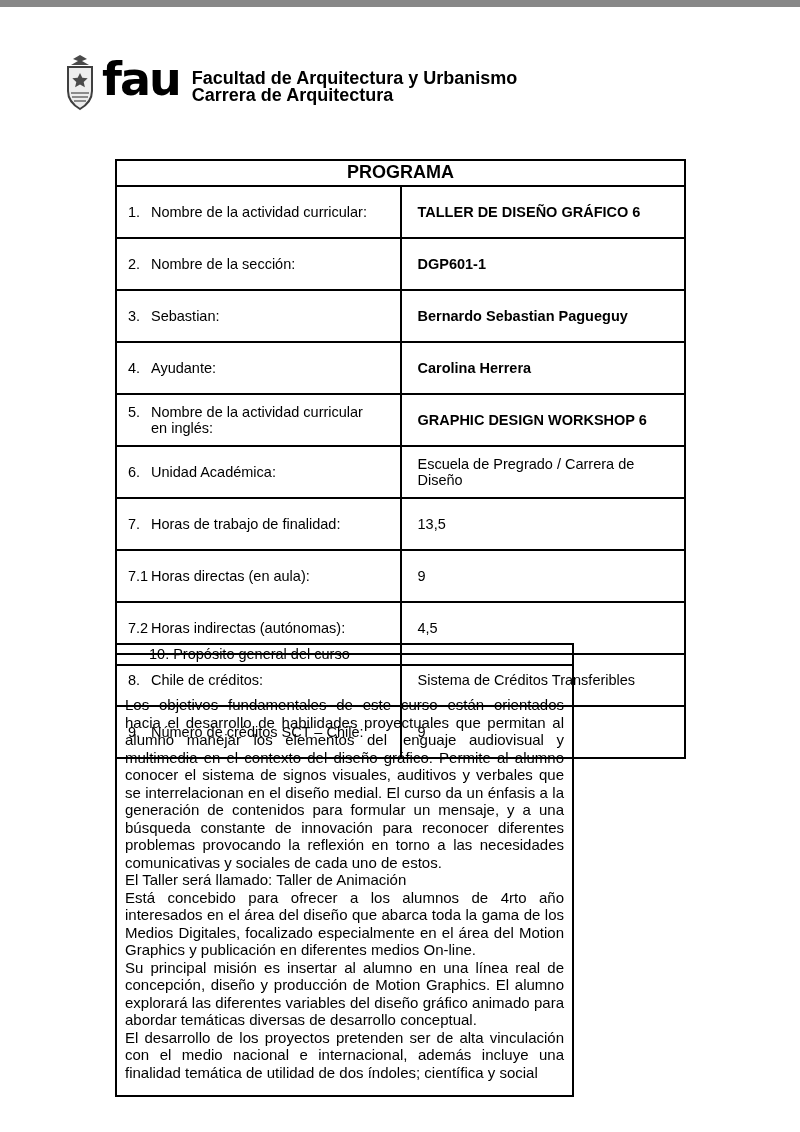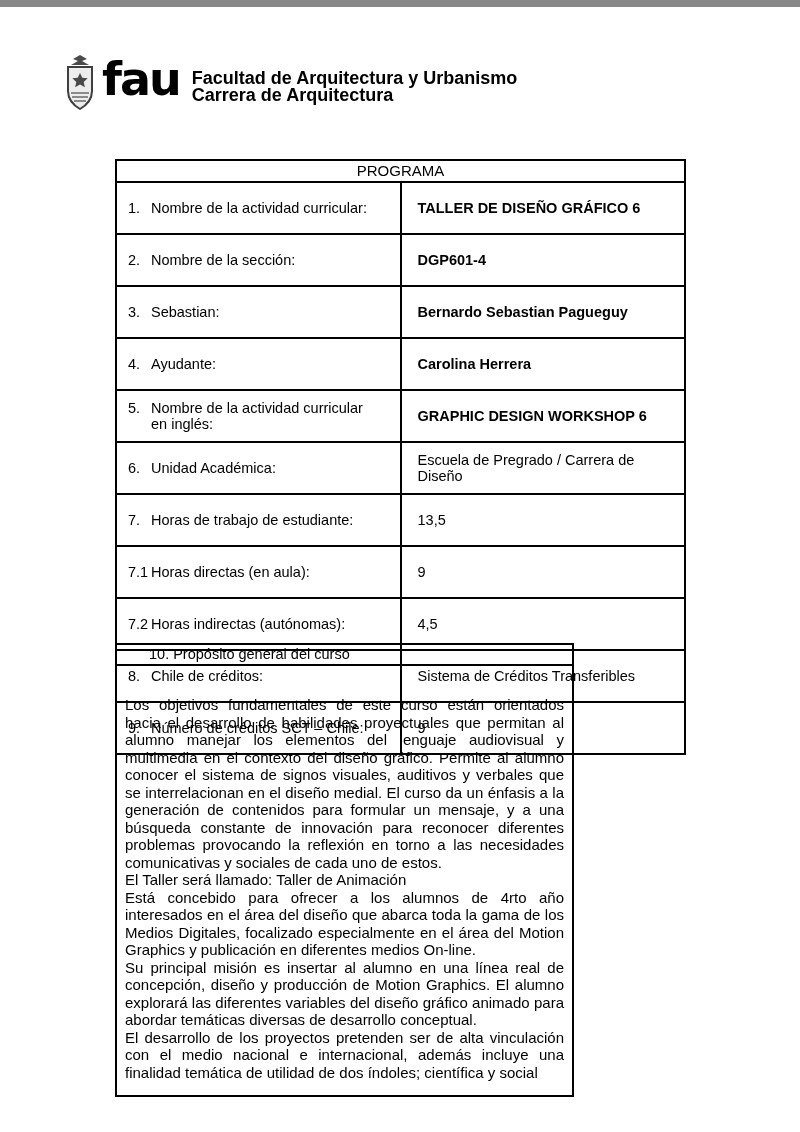--- a/index.html
+++ b/index.html
@@ -37,23 +37,23 @@
 
   
   table{border-collapse:collapse;table-layout:fixed;}
   .program-table{
     position:absolute;left:115px;top:152px;
     width:571px;
     font-size:14.5px;
   }
   .program-table th{
     border:2px solid #000;
-    font-weight:normal;
+    font-weight:bold;
     text-align:center;
-    font-size:15px;
+    font-size:18px;
     padding:1px 0 2px 0;
   }
   .program-table td{
     border:2px solid #000;
     vertical-align:middle;
     height:42px;
   }
   .label-cell{
     width:277px;
     padding:4px 4px 4px 11px;
@@ -128,21 +128,21 @@
         </td>
         <td class="value-cell v-bold">TALLER DE DISEÑO GRÁFICO 6</td>
       </tr>
       <tr>
         <td class="label-cell">
           <div class="label-flex">
             <span class="num">2.</span>
             <span class="lbl">Nombre de la sección:</span>
           </div>
         </td>
-        <td class="value-cell v-bold">DGP601-4</td>
+        <td class="value-cell v-bold">DGP601-1</td>
       </tr>
       <tr>
         <td class="label-cell">
           <div class="label-flex">
             <span class="num">3.</span>
             <span class="lbl">Sebastian:</span>
           </div>
         </td>
         <td class="value-cell v-bold">Bernardo Sebastian Pagueguy</td>
       </tr>
@@ -172,21 +172,21 @@
             <span class="lbl">Unidad Académica:</span>
           </div>
         </td>
         <td class="value-cell">Escuela de Pregrado / Carrera de
 Diseño</td>
       </tr>
       <tr>
         <td class="label-cell">
           <div class="label-flex">
             <span class="num">7.</span>
-            <span class="lbl">Horas de trabajo de estudiante:</span>
+            <span class="lbl">Horas de trabajo de finalidad:</span>
           </div>
         </td>
         <td class="value-cell">13,5</td>
       </tr>
       <tr>
         <td class="label-cell">
           <div class="label-flex">
             <span class="num">7.1</span>
             <span class="lbl">Horas directas (en aula):</span>
           </div>

